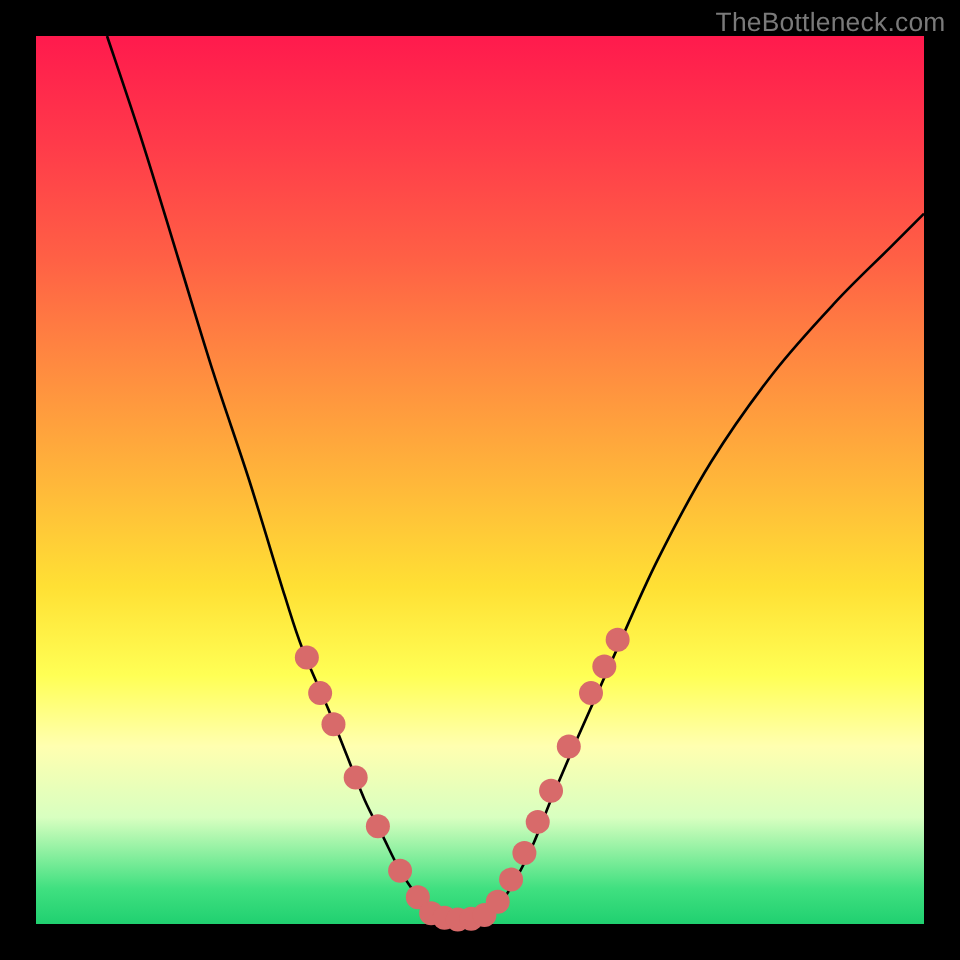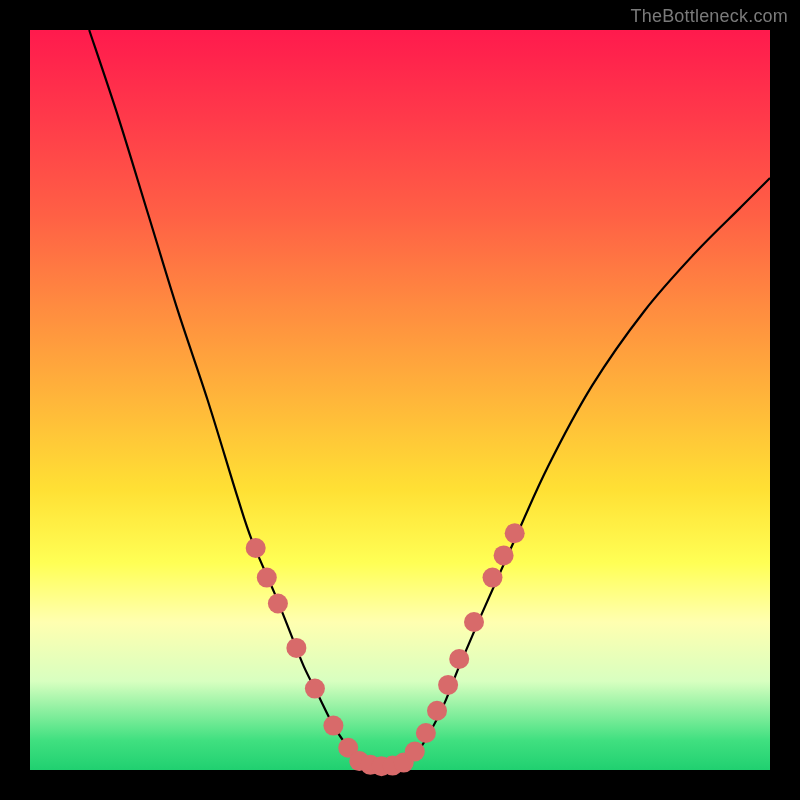--- a/index.html
+++ b/index.html
@@ -27,21 +27,21 @@
       #ffffb0 80%,
       #d8ffc0 88%,
       #40e080 96%,
       #20d070 100%);
   }
   .watermark {
     position: absolute;
     top: 6px;
     right: 12px;
     font-family: Arial, Helvetica, sans-serif;
-    font-size: 18px;
+    font-size: 22px;
     color: #7a7a7a;
     font-weight: 500;
     letter-spacing: 0.2px;
   }
   svg.overlay {
     position: absolute;
     top: 30px;
     left: 30px;
     width: 740px;
     height: 740px;

